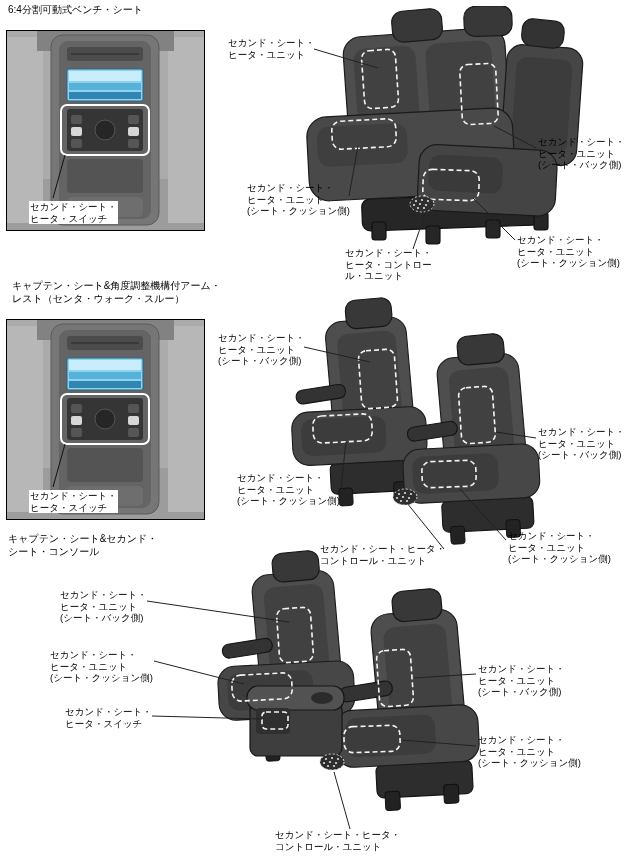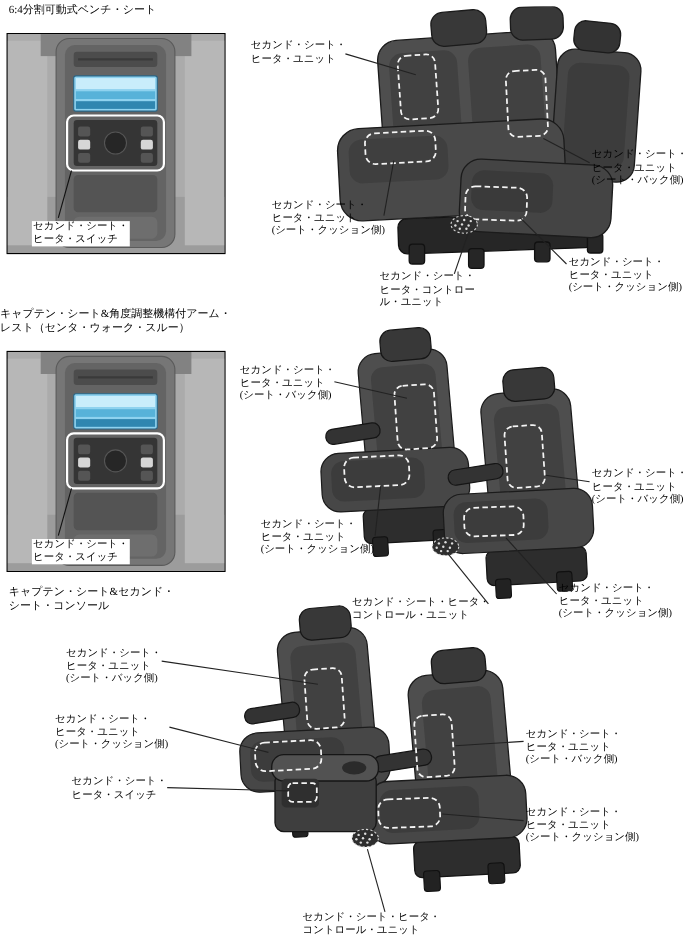--- a/index.html
+++ b/index.html
@@ -1,18 +1,18 @@
 <!DOCTYPE html>
 <html lang="ja"><head>
 <meta charset="utf-8">
 <style>
   *{margin:0;padding:0;box-sizing:border-box}
   html,body{background:#fff}
   .page{position:relative;width:632px;height:861px;background:#ffffff;overflow:hidden;
-        font-family:Liberation Serif, serif;color:#000}
+        font-family:Liberation Sans, sans-serif;color:#000}
   section{position:static}
   .sec-title{position:absolute;font-size:10px;line-height:13px;white-space:pre-line;z-index:6}
   .callout{position:absolute;font-size:9.5px;line-height:11.5px;white-space:pre-line;z-index:6}
   .frame{position:absolute;left:6px;width:199px;height:201px;border:1px solid #000;background:#a8a8a8;z-index:2}
   .frame-1{top:30px}
   .frame-2{top:319px}
   .frame svg{position:absolute;left:0;top:0}
   .photo-caption{position:absolute;left:22px;top:170px;background:#fff;padding:0 1px;
                  font-size:9.5px;line-height:11.5px;white-space:pre-line;z-index:3}
   .art{position:absolute;z-index:1}
@@ -117,21 +117,21 @@
 (シート・クッション側)</div>
     <div class="callout" style="left:345px;top:247px">セカンド・シート・
 ヒータ・コントロー
 ル・ユニット</div>
     <div class="callout" style="left:517px;top:234px">セカンド・シート・
 ヒータ・ユニット
 (シート・クッション側)</div>
   </section>
 
   <section>
-    <div class="sec-title" style="left:0;top:279px">キャプテン・シート&amp;角度調整機構付アーム・
+    <div class="sec-title" style="left:12px;top:279px">キャプテン・シート&amp;角度調整機構付アーム・
 レスト（センタ・ウォーク・スルー）</div>
 
     <div class="frame frame-2">
       <svg width="197" height="199" viewBox="0 0 197 199">
         <rect width="197" height="199" fill="#ababab"></rect>
         <rect x="0" y="148" width="197" height="51" fill="#9c9c9c"></rect>
         <rect x="0" y="6" width="36" height="186" fill="#b7b7b7"></rect>
         <rect x="161" y="6" width="36" height="186" fill="#b7b7b7"></rect>
         <rect x="30" y="0" width="137" height="20" fill="#828282"></rect>
         <rect x="44" y="4" width="108" height="190" rx="12" fill="#767676" stroke="#5a5a5a"></rect>

